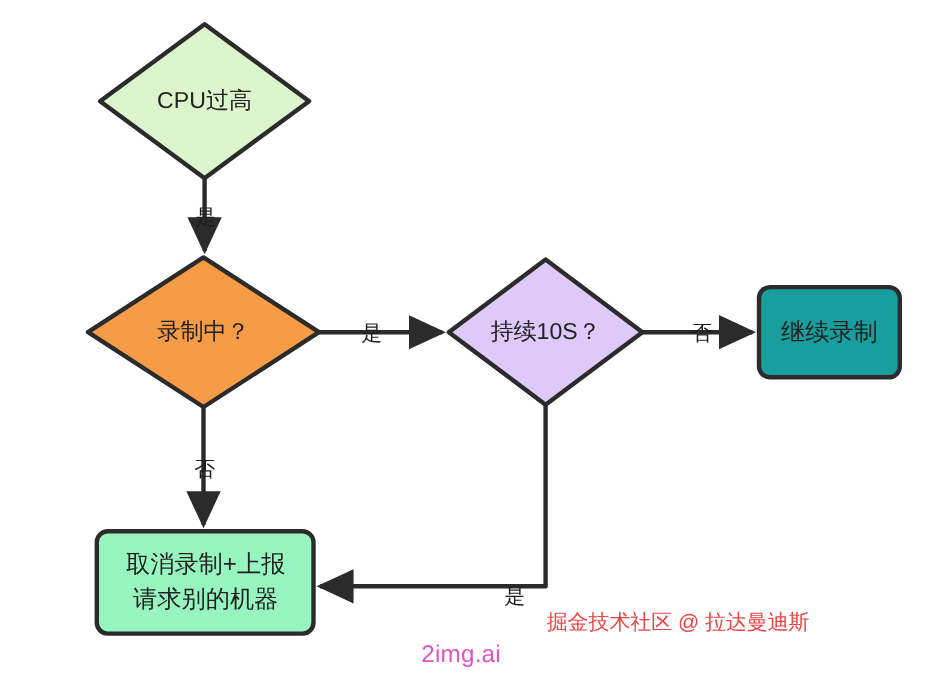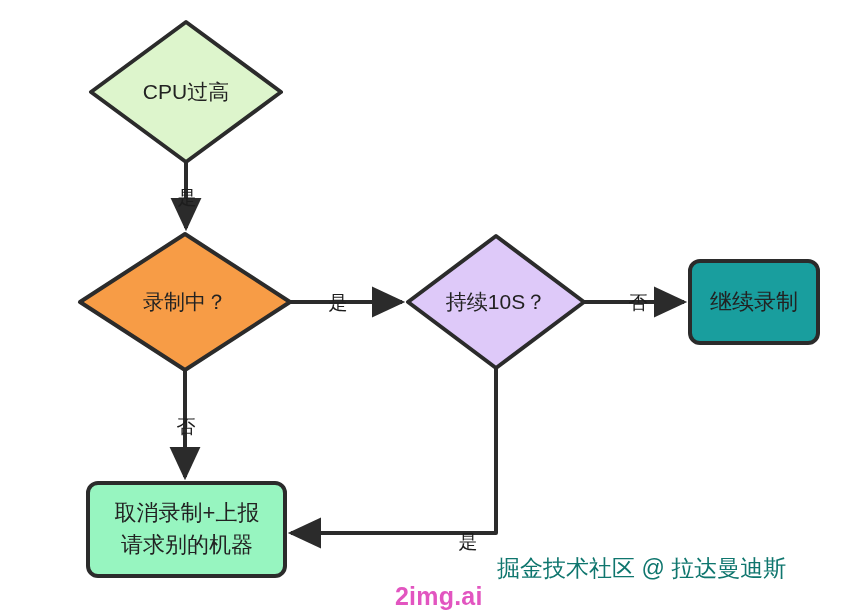--- a/index.html
+++ b/index.html
@@ -48,34 +48,33 @@
     font-size: 19px;
     fill: #1d1d1d;
     text-anchor: middle;
     dominant-baseline: middle;
   }
   .watermark-brand {
     position: absolute;
     left: 383px;
     top: 582px;
     font-family: "Liberation Sans", "DejaVu Sans", sans-serif;
-    font-size: 25px;
-    font-weight: 700;
+    font-size: 22px;
+    font-weight: 400;
     color: #e255c0;
     letter-spacing: 0.2px;
     white-space: nowrap;
-    margin-left: 12px;
   }
   .watermark-credit {
     position: absolute;
     left: 497px;
     top: 553px;
     font-family: "Liberation Sans", "DejaVu Sans", sans-serif;
-    font-size: 23px;
-    color: #0f766e;
+    font-size: 19px;
+    color: #ef4444;
     white-space: nowrap;
     text-shadow: 0 1px 0 #ffffff;
   }
 </style>
 </head>
 <body>
 
 <svg id="flow-canvas" viewBox="0 0 856 614">
   <defs>
     <marker id="arrow-head" markerWidth="9" markerHeight="9" refX="7.6" refY="4.5" orient="auto" markerUnits="strokeWidth">

